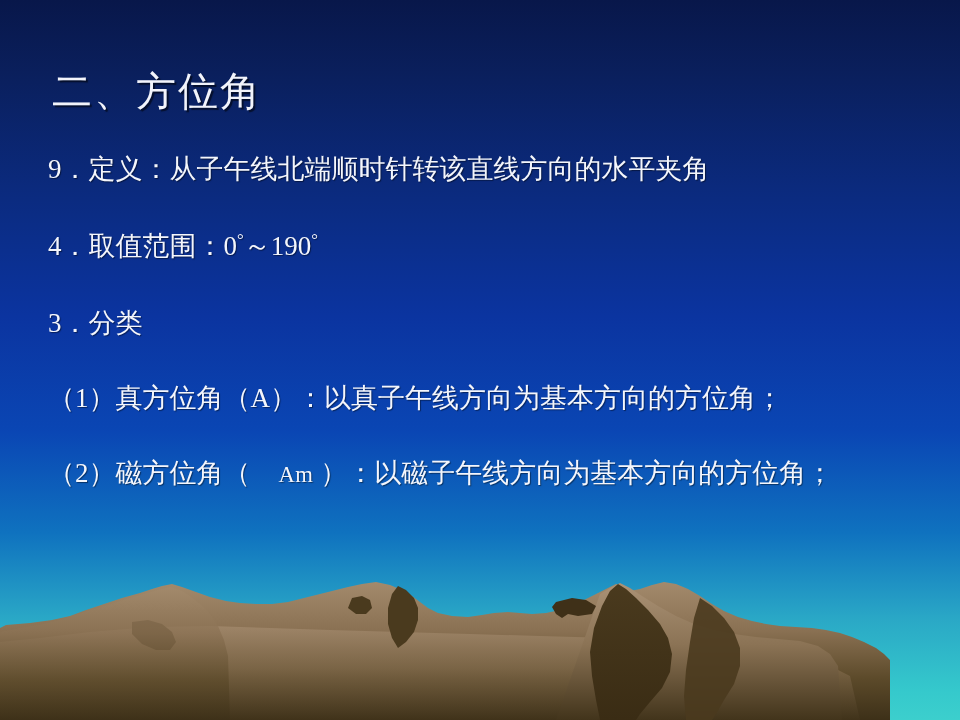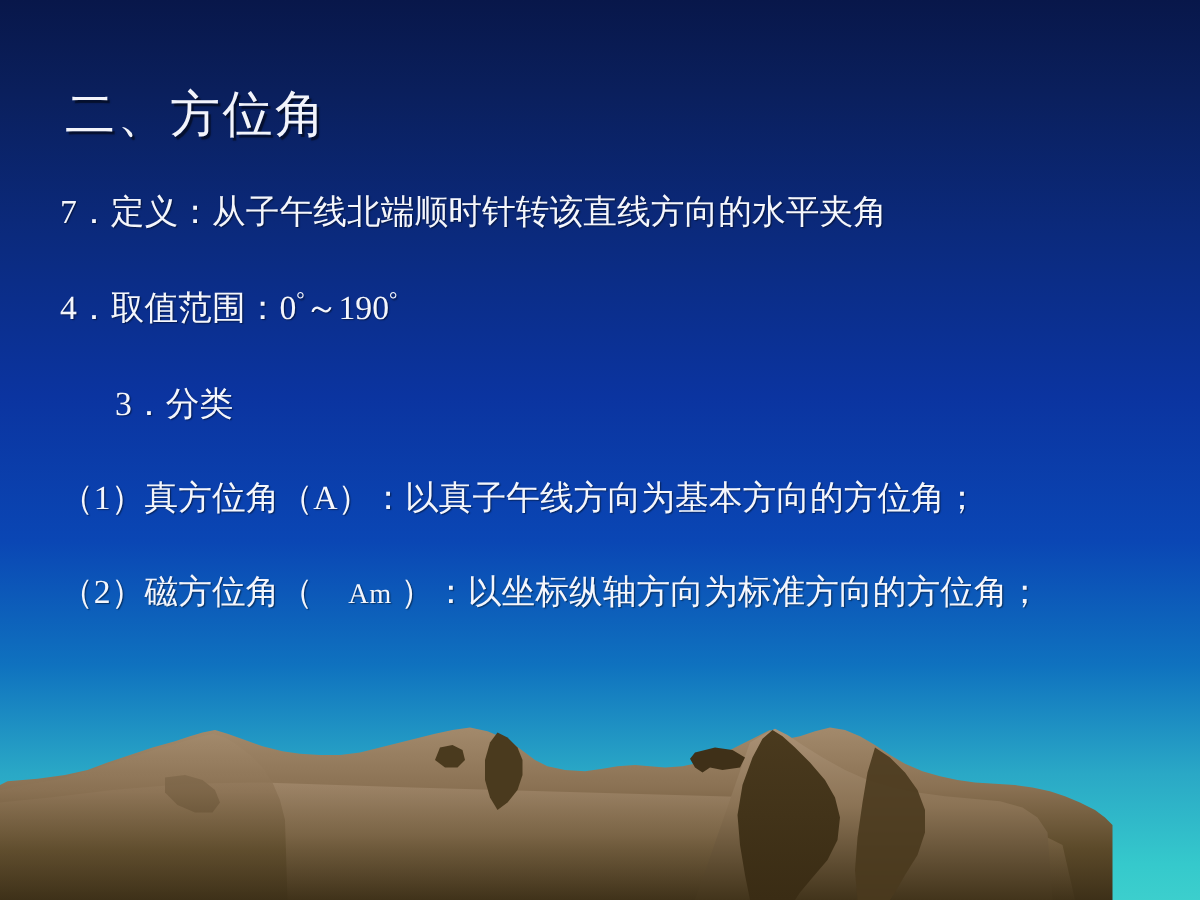--- a/index.html
+++ b/index.html
@@ -74,21 +74,21 @@
     line-height: 0;
   }
   .line .small-ital {
     font-size: 0.84em;
     letter-spacing: 0.5px;
     margin-left: 28px;
   }
 
   .l1 { top: 152px; }
   .l2 { top: 229px; }
-  .l3 { top: 306px; margin-left: 44px; }
+  .l3 { top: 306px; }
   .l4 { top: 381px; }
   .l5 { top: 456px; }
   .l6 { top: 532px; }
 </style>
 </head>
 <body>
 
 <div class="slide">
 
   <svg class="terrain" viewBox="0 0 960 140" preserveAspectRatio="none">
@@ -148,29 +148,29 @@
 
     <path fill="url(#ridgeGrad)" d="M0,52 L20,48 L44,44 L66,38 L88,31 L108,25 L126,19 L144,14 L158,10
              L170,7 L180,10 L190,16 L200,24 L210,34 L218,46 L224,60 L228,76
              L230,140 L0,140 Z" opacity="0.75"></path>
   </svg>
 
   <div class="content">
 
     <div class="title">二、方位角</div>
 
-    <div class="line l1">7．定义：从子午线北端顺时针转该直线方向的水平夹角</div>
+    <div class="line l1">9．定义：从子午线北端顺时针转该直线方向的水平夹角</div>
 
     <div class="line l2">
       <span>4．取值范围：</span><span>0</span><span class="sup">°</span><span>～</span><span>190</span><span class="sup">°</span>
     </div>
 
     <div class="line l3">3．分类</div>
 
     <div class="line l4">（1）真方位角（A）：以真子午线方向为基本方向的方位角；</div>
 
     <div class="line l5">
-      <span>（2）磁方位角（</span><span class="small-ital">Am</span><span> ）：以坐标纵轴方向为标准方向的方位角；</span>
+      <span>（2）磁方位角（</span><span class="small-ital">Am</span><span> ）：以磁子午线方向为基本方向的方位角；</span>
     </div>
 
 
   </div>
 </div>
 
 </body></html>

